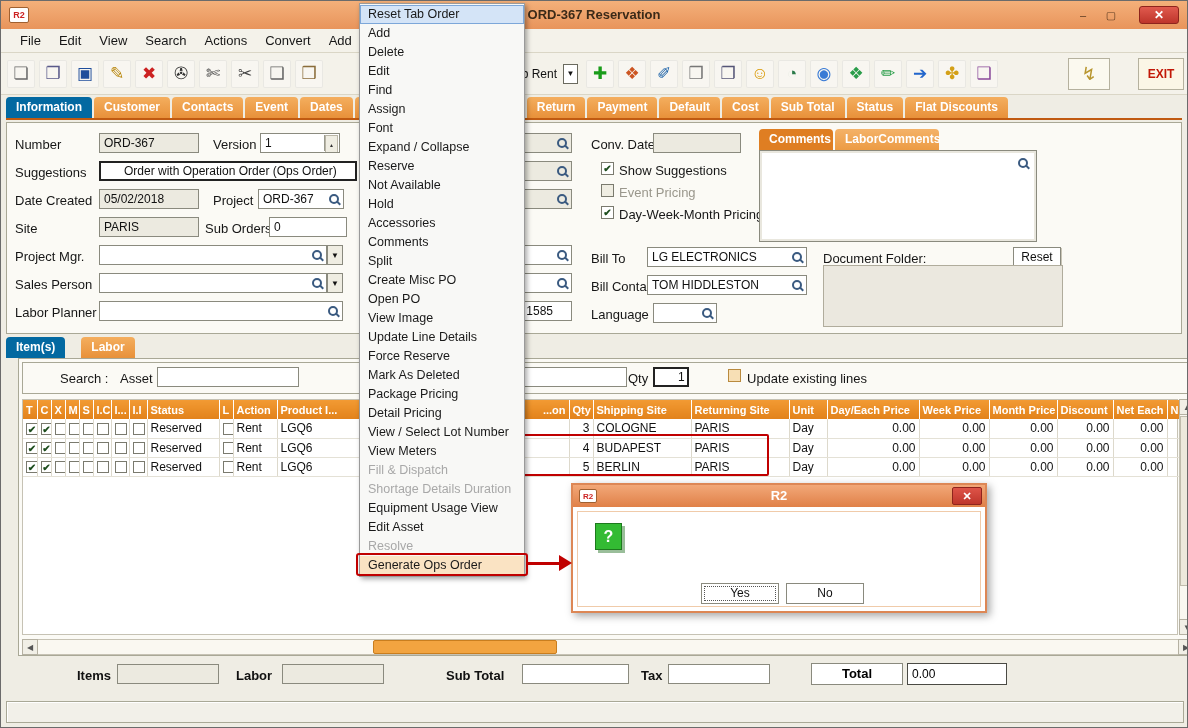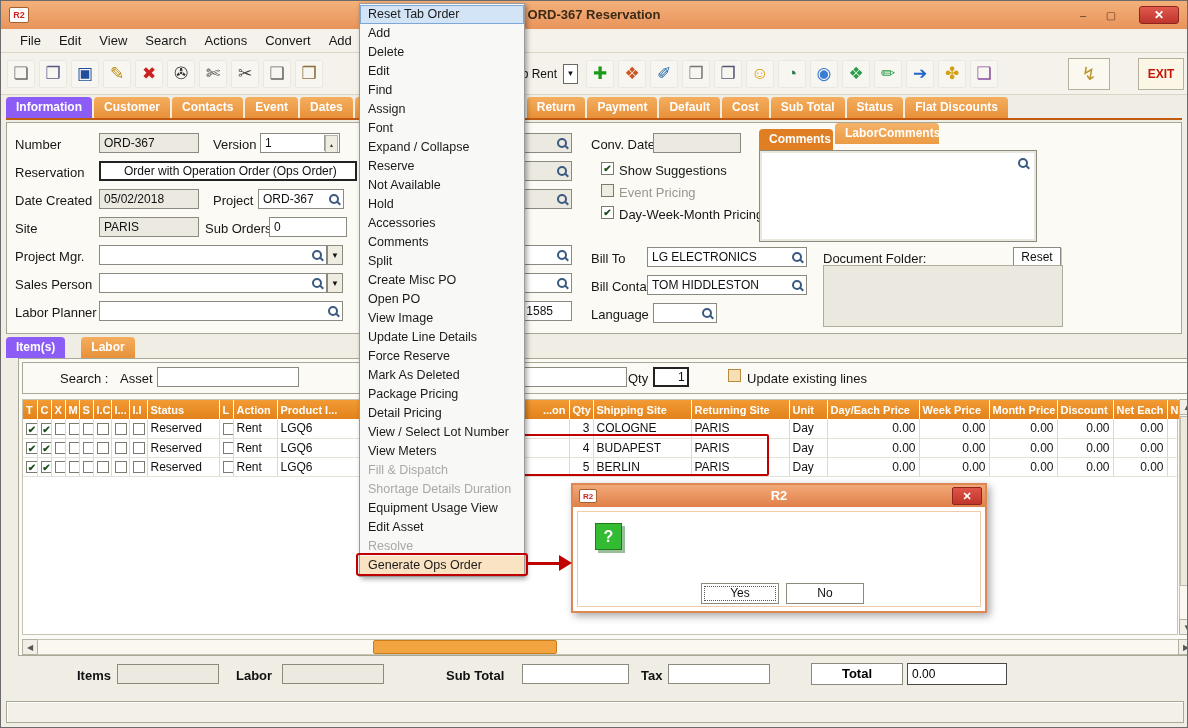--- a/index.html
+++ b/index.html
@@ -36,21 +36,21 @@
   .plug-box { margin-left:66px; width:42px; height:32px; border:1px solid #b5b19e; background:#FBF9EF;
     display:flex; align-items:center; justify-content:center; font-size:18px; color:#b8962e; }
   .exit-btn { margin-left:28px; width:46px; height:32px; border:1px solid #b5b19e; background:#FBF6E6;
     display:flex; align-items:center; justify-content:center; color:#C21807; font-weight:bold; font-size:12px; }
 
   
   .tabrow { position:absolute; left:5px; top:96px; right:5px; height:23px; display:flex; gap:2px;
     border-bottom:2px solid #C05A11; }
   .tab { height:21px; line-height:21px; padding:0 10px; background:linear-gradient(180deg,#F4AE5E,#E8913A);
     color:#fff; font-size:12px; font-weight:bold; border-radius:4px 4px 0 0; white-space:nowrap; }
-  .tab.selected { background:#8b5cf6; }
+  .tab.selected { background:#0369a1; }
   .tab.spacer { width:170px; padding:0; }
 
   
   .panel { position:absolute; background:#FBFAF5; border:1px solid #A9A896; }
   .form-panel { left:5px; top:121px; width:1176px; height:212px; }
   .lbl { position:absolute; font-size:13px; color:#161616; white-space:nowrap; }
   .lbl.dim { color:#9a978c; }
   .fld { position:absolute; height:20px; line-height:18px; border:1px solid #8A8A7E; background:#fff;
     font-size:12px; color:#111; padding:0 4px; white-space:nowrap; overflow:hidden; }
   .fld.ro { background:#ECEAE0; }
@@ -237,21 +237,21 @@
     <span class="lbl" style="left:8px;top:14px">Number</span>
     <div class="fld ro" style="left:92px;top:10px;width:100px">ORD-367</div>
     <span class="lbl" style="left:206px;top:14px">Version</span>
     <div class="fld" style="left:253px;top:10px;width:80px">
       <span>1</span>
       <span class="spin">
           <span>▲</span>
         </span>
     </div>
 
-    <span class="lbl" style="left:8px;top:42px">Reservation</span>
+    <span class="lbl" style="left:8px;top:42px">Suggestions</span>
     <div class="fld focus" style="left:92px;top:38px;width:258px">Order with Operation Order (Ops Order)</div>
 
     <span class="lbl" style="left:8px;top:70px">Date Created</span>
     <div class="fld ro" style="left:92px;top:66px;width:100px">05/02/2018</div>
     <span class="lbl" style="left:206px;top:70px">Project</span>
     <div class="fld" style="left:251px;top:66px;width:86px">
       <span>ORD-367</span><span class="mag"></span>
     </div>
 
     <span class="lbl" style="left:8px;top:98px">Site</span>
@@ -310,21 +310,21 @@
     <span class="lbl" style="left:584px;top:156px">Bill Contact</span>
     <div class="fld" style="left:640px;top:152px;width:160px">
       <span>TOM HIDDLESTON</span><span class="mag"></span>
     </div>
     <span class="lbl" style="left:584px;top:184px">Language</span>
     <div class="fld" style="left:646px;top:180px;width:64px">
         <span class="mag"></span>
       </div>
 
     <span class="subtab sel" style="left:752px;top:6px;width:74px">Comments</span>
-    <span class="subtab unsel" style="left:828px;top:0;width:104px">LaborComments</span>
+    <span class="subtab unsel" style="left:828px;top:6px;width:104px">LaborComments</span>
     <div class="comments-area">
         <span class="mag" style="right:6px;top:6px"></span>
       </div>
 
     <span class="lbl" style="left:816px;top:128px">Document Folder:</span>
     <span class="btn reset-btn">Reset</span>
     <div class="doc-box"></div>
   </div>
 
   <div class="items-tabs">

